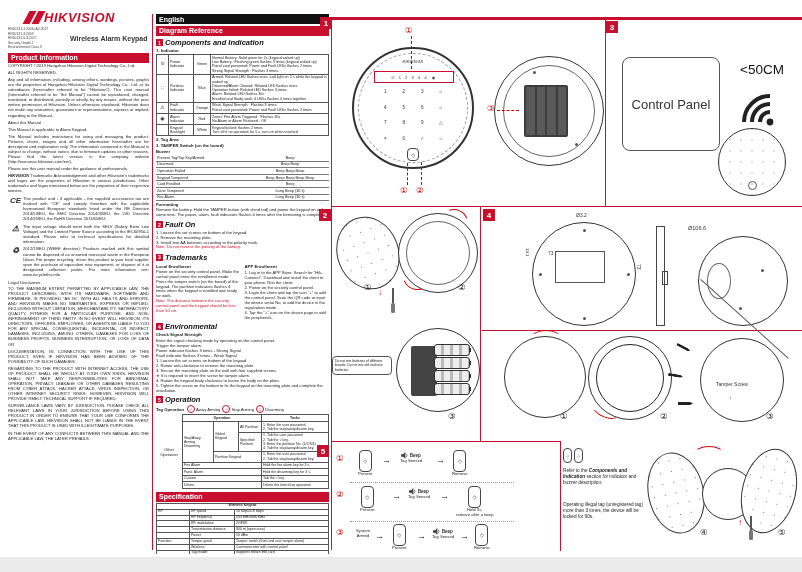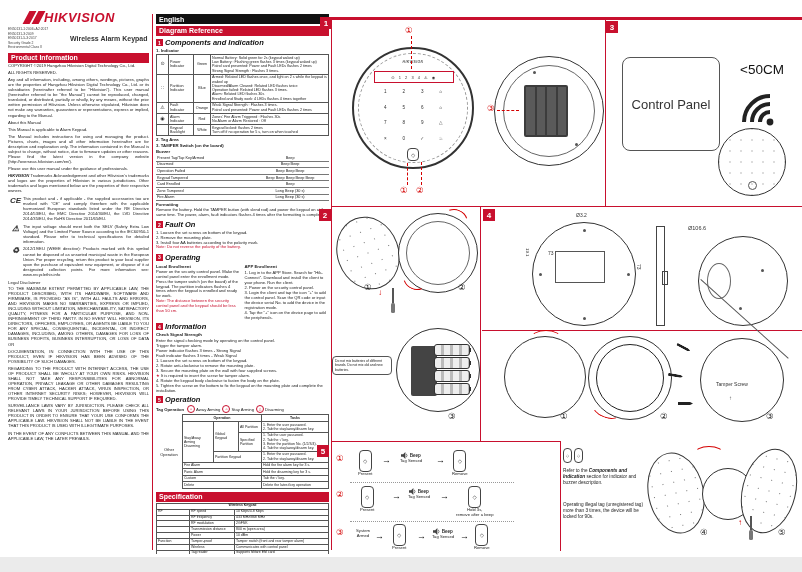--- a/index.html
+++ b/index.html
@@ -270,21 +270,21 @@
     <div class="steps">
 
     <p>1. Loosen the set screws on bottom of the keypad.</p>
         <p>2. Remove the mounting plate.</p>
         <p>3. Install four AA batteries according to the polarity mark.</p>
       </div>
     <div class="rednote">Note: Do not reverse the polarity of the battery.</div>
 
     <div class="sechead">
       <span class="sq">3</span>
-      <span class="st">Operating</span>
+      <span class="st">Trademarks</span>
     </div>
     <div class="twocol">
       <div>
         <div class="h4">Local Enrollment</div>
         <div class="bodytx">Power on the security control panel. Make the control panel enter the enrollment mode. Press the tamper switch (on the board) of the keypad. The partition indicators flashes 4 times when the keypad is enrolled and ready for work.</div>
         <div class="rednote">Note: The distance between the security control panel and the keypad should be less than 50 cm.</div>
       </div>
       <div>
         <div class="h4">APP Enrollment</div>
         <div class="steps">
@@ -292,21 +292,21 @@
         <p>1. Log in to the APP Store. Search for "Hik-Connect". Download and install the client to your phone. Run the client.</p>
             <p>2. Power on the security control panel.</p>
             <p>3. Login the client and tap the icon "+" to add the control panel. Scan the QR code or input the device serial No. to add the device in the registration mode.</p>
             <p>4. Tap the "+" icon on the device page to add the peripherals.</p>
           </div>
       </div>
     </div>
 
     <div class="sechead">
       <span class="sq">4</span>
-      <span class="st">Information</span>
+      <span class="st">Environmental</span>
     </div>
     <div class="h4">Check Signal Strength</div>
     <div class="steps">
 
     <p>Enter the signal checking mode by operating on the control panel.</p>
         <p>Trigger the tamper alarm.</p>
         <p>Power indicator flashes 3 times - Strong Signal</p>
         <p>Fault indicator flashes 3 times - Weak Signal</p>
       </div>
     <div class="steps">

